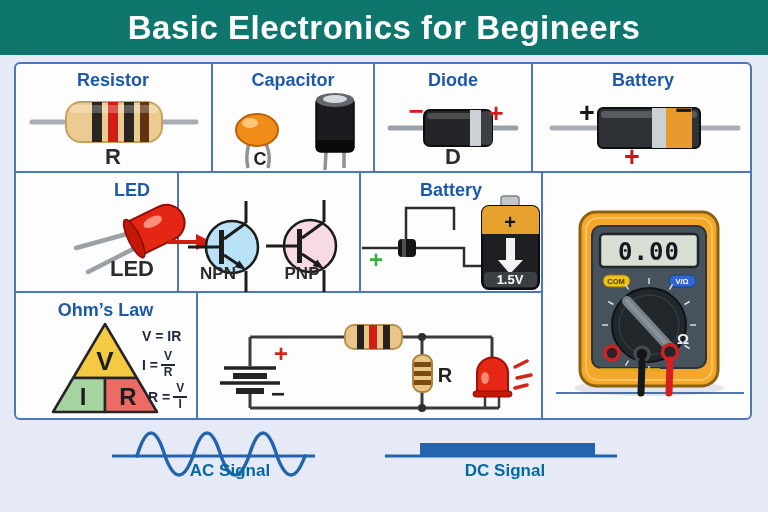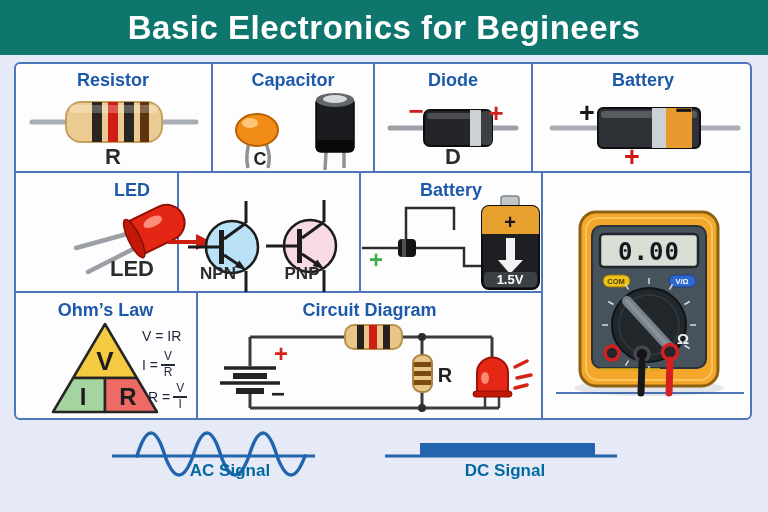--- a/index.html
+++ b/index.html
@@ -12,21 +12,21 @@
   
   .gridbox{position:absolute;left:14px;top:62px;width:738px;height:358px;background:#fdfdfe;
            border:2px solid #4c77bb;border-radius:6px;box-sizing:border-box;}
   .line{position:absolute;background:#4c77bb;}
   .cell{position:absolute;}
   .cell-title{position:absolute;left:0;right:0;top:8px;text-align:center;font-weight:700;
               font-size:18px;color:#1d59a9;}
   .comp-label{position:absolute;text-align:center;font-weight:700;color:#2b2b2b;}
   .art{position:absolute;left:0;top:0;}
   
-  .formula{position:absolute;display:flex;align-items:center;gap:3px;font-weight:400;
+  .formula{position:absolute;display:flex;align-items:center;gap:3px;font-weight:700;
            font-size:14px;color:#1f2738;white-space:nowrap;}
   .frac{display:inline-flex;flex-direction:column;align-items:center;font-size:12px;line-height:1.15;}
   .frac .num{border-bottom:2px solid #1f2738;padding:0 3px;}
   
   .sig-label{position:absolute;text-align:center;font-weight:700;font-size:17px;color:#0369a1;}
   .lcd{font-family:"DejaVu Sans Mono",monospace;font-weight:700;}
 </style>
 </head>
 <body>
 
@@ -235,21 +235,20 @@
     <div class="formula" style="left:134px;top:90px;">
       <span>R =</span>
       <span class="frac">
         <span class="num">V</span>
         <span class="den">I</span>
       </span>
     </div>
   </section>
 
   <section class="cell" style="left:197px;top:292px;width:345px;height:130px;">
-    <div class="cell-title">Circuit Diagram</div>
     <svg class="art" width="345" height="130" viewBox="0 0 345 130">
       <g stroke="#3b3b3b" stroke-width="3" fill="none">
         <path d="M53,45 H295"></path>
           <path d="M53,116 H302"></path>
         <path d="M53,45 V74"></path>
           <path d="M53,99 V116"></path>
         <path d="M225,45 V116"></path>
           <path d="M295,45 V72"></path>
       </g>
       <g stroke="#232323">

